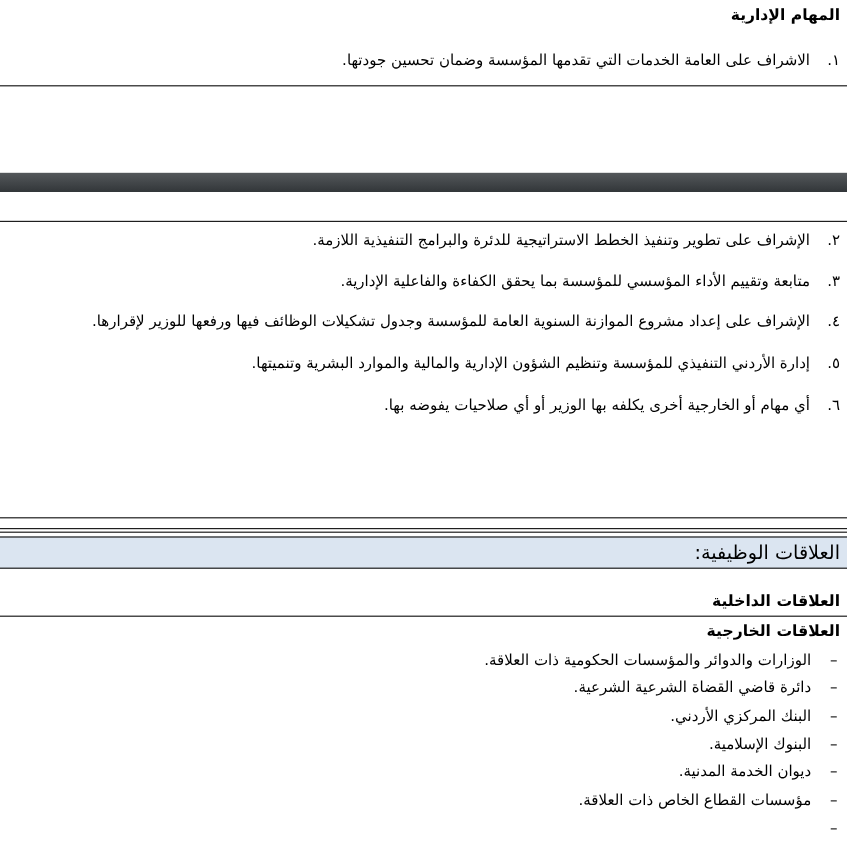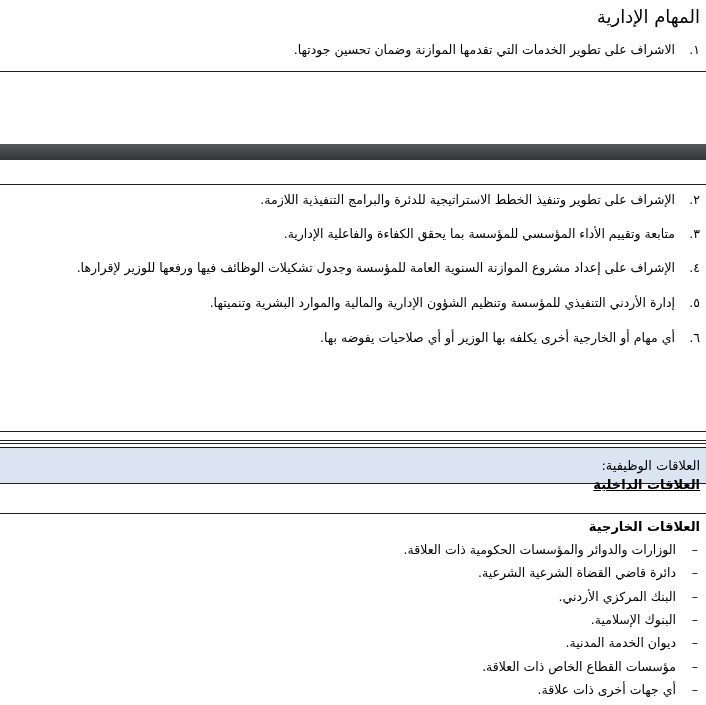--- a/index.html
+++ b/index.html
@@ -2,47 +2,47 @@
 <html lang="ar" dir="rtl"><head>
 <meta charset="utf-8">
 <style>
   html,body{margin:0;padding:0;background:#fff;}
   .page{
     position:relative;width:706px;height:705px;background:#ffffff;
     direction:rtl;font-family:"DejaVu Sans",sans-serif;color:#000;overflow:hidden;
   }
   .abs{position:absolute;}
   .right{right:6px;}
-  .title{font-size:18px;font-weight:normal;white-space:nowrap;text-align:center;}
+  .title{font-size:13px;font-weight:bold;white-space:nowrap;text-align:center;}
   .subtitle{font-size:13px;font-weight:bold;white-space:nowrap;}
   .hline{position:absolute;left:0;width:706px;height:0;border-top:1.5px solid #1f1f1f;}
   .dline{position:absolute;left:0;width:706px;height:4px;box-sizing:border-box;
          border-top:1.5px solid #1f1f1f;border-bottom:1.5px solid #1f1f1f;}
   .darkbar{position:absolute;left:0;width:706px;height:16px;
            background:linear-gradient(to bottom,#54585b,#323639);}
-  .band{position:absolute;left:0;width:706px;height:37px;box-sizing:border-box;
+  .band{position:absolute;left:0;width:706px;height:27px;box-sizing:border-box;
         background:#dbe5f1;border-top:1.5px solid #1f1f1f;border-bottom:1.5px solid #1f1f1f;
-        display:flex;align-items:center;padding-right:6px;font-size:13px;text-align:center;}
+        display:flex;align-items:center;padding-right:6px;font-size:16px;text-align:center;}
   .numrow{position:absolute;right:6px;display:flex;align-items:flex-start;
           font-size:12.5px;white-space:nowrap;line-height:17px;}
   .numrow .num{min-width:16px;margin-left:9px;}
   .bulrow{position:absolute;right:8px;display:flex;align-items:flex-start;
           font-size:12.5px;white-space:nowrap;line-height:17px;}
   .bulrow .dash{min-width:10px;margin-left:12px;}
 </style>
 </head>
 <body>
 
 <div class="page">
 
   <div class="abs right title" style="top:6px;">المهام الإدارية</div>
 
   <div class="numrow" style="top:41px;">
     <span class="num">١.</span>
-    <span>الاشراف على تطوير الخدمات التي تقدمها الموازنة وضمان تحسين جودتها.</span>
+    <span>الاشراف على العامة الخدمات التي تقدمها المؤسسة وضمان تحسين جودتها.</span>
   </div>
 
   <div class="hline" style="top:71px;"></div>
 
   <div class="darkbar" style="top:144px;"></div>
 
   <div class="hline" style="top:184px;"></div>
 
   <div class="numrow" style="top:191px;">
     <span class="num">٢.</span>
@@ -65,21 +65,21 @@
     <span>أي مهام أو الخارجية أخرى يكلفه بها الوزير أو أي صلاحيات يفوضه بها.</span>
   </div>
 
   <div class="hline" style="top:431px;"></div>
   <div class="dline" style="top:440px;"></div>
 
   <div class="band" style="top:447px;">
     <span>العلاقات الوظيفية:</span>
   </div>
 
-  <div class="abs right subtitle" style="top:477px;text-decoration:underline;">العلاقات الداخلية</div>
+  <div class="abs right subtitle" style="top:494px;">العلاقات الداخلية</div>
 
   <div class="hline" style="top:513px;"></div>
 
   <div class="abs right subtitle" style="top:519px;">العلاقات الخارجية</div>
 
   <div class="bulrow" style="top:541px;">
     <span class="dash">–</span>
     <span>الوزارات والدوائر والمؤسسات الحكومية ذات العلاقة.</span>
   </div>
   <div class="bulrow" style="top:564px;">
@@ -97,16 +97,15 @@
   <div class="bulrow" style="top:634px;">
     <span class="dash">–</span>
     <span>ديوان الخدمة المدنية.</span>
   </div>
   <div class="bulrow" style="top:658px;">
     <span class="dash">–</span>
     <span>مؤسسات القطاع الخاص ذات العلاقة.</span>
   </div>
   <div class="bulrow" style="top:681px;">
     <span class="dash">–</span>
-    <span>أي جهات أخرى ذات علاقة.</span>
   </div>
 
 </div>
 
 </body></html>

